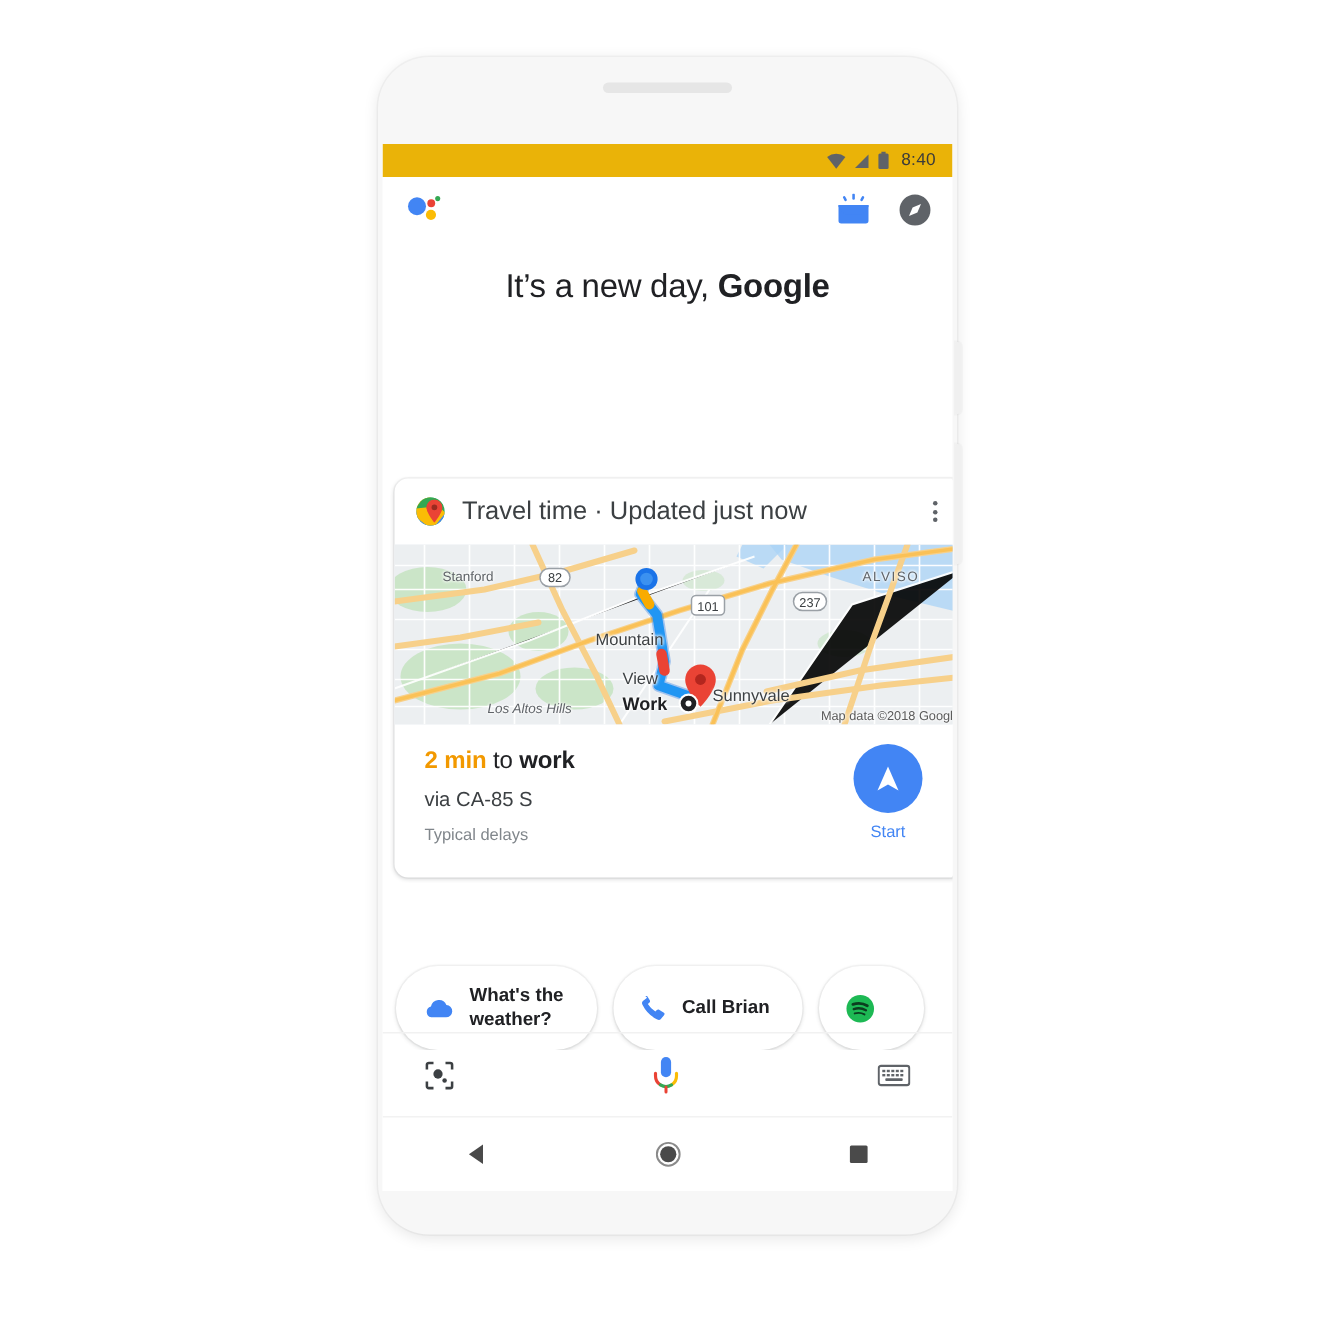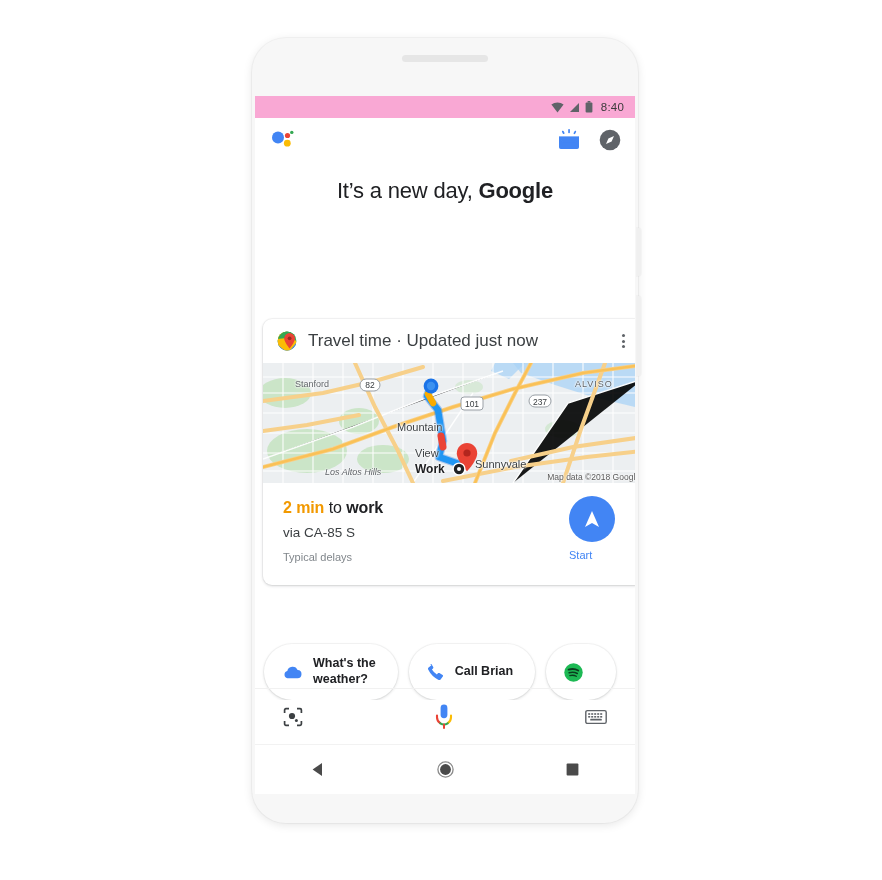--- a/index.html
+++ b/index.html
@@ -42,21 +42,21 @@
   #screen {
     position: absolute;
     left: 3px; top: 58px;
     width: 380px; height: 698px;
     background: #ffffff;
     overflow: hidden;
   }
 
   
   #statusbar {
-    height: 22px; background: #f9a8d4;
+    height: 22px; background: #eab308;
     display: flex; align-items: center; justify-content: flex-end;
     padding-right: 11px; gap: 5px;
   }
   #statusbar .sb-ico { display:flex; align-items:center; }
   #clock { font-size: 11.5px; color: #3b3b3b; letter-spacing: .2px; margin-left: 3px; }
 
   
   #appbar {
     height: 44px; display: flex; align-items: center;
     padding: 0 14px 0 16px;
@@ -124,21 +124,21 @@
   
   #card-details { position: relative; padding: 16px 16px 14px 20px; height: 102px; }
   #eta { font-size: 16px; color: #202124; font-weight: 700; letter-spacing: -0.1px; }
   #eta .mins { color: #f29900; font-weight: 700; }
   #eta .to { font-weight: 400; }
   #eta .dest { font-weight: 700; }
   #via { margin-top: 8px; font-size: 13.5px; color: #3c4043; }
   #delays { margin-top: 11px; font-size: 11px; color: #80868b; }
   #start-wrap {
     position: absolute; right: 28px; top: 13px;
-    display: flex; flex-direction: column; align-items: flex-start;
+    display: flex; flex-direction: column; align-items: center;
   }
   #start-btn {
     width: 46px; height: 46px; border-radius: 50%;
     background: #4285f4; display: flex; align-items: center; justify-content: center;
     cursor: pointer;
   }
   #start-label { margin-top: 7px; font-size: 11px; color: #4285f4; }
 
   
   #chips {

